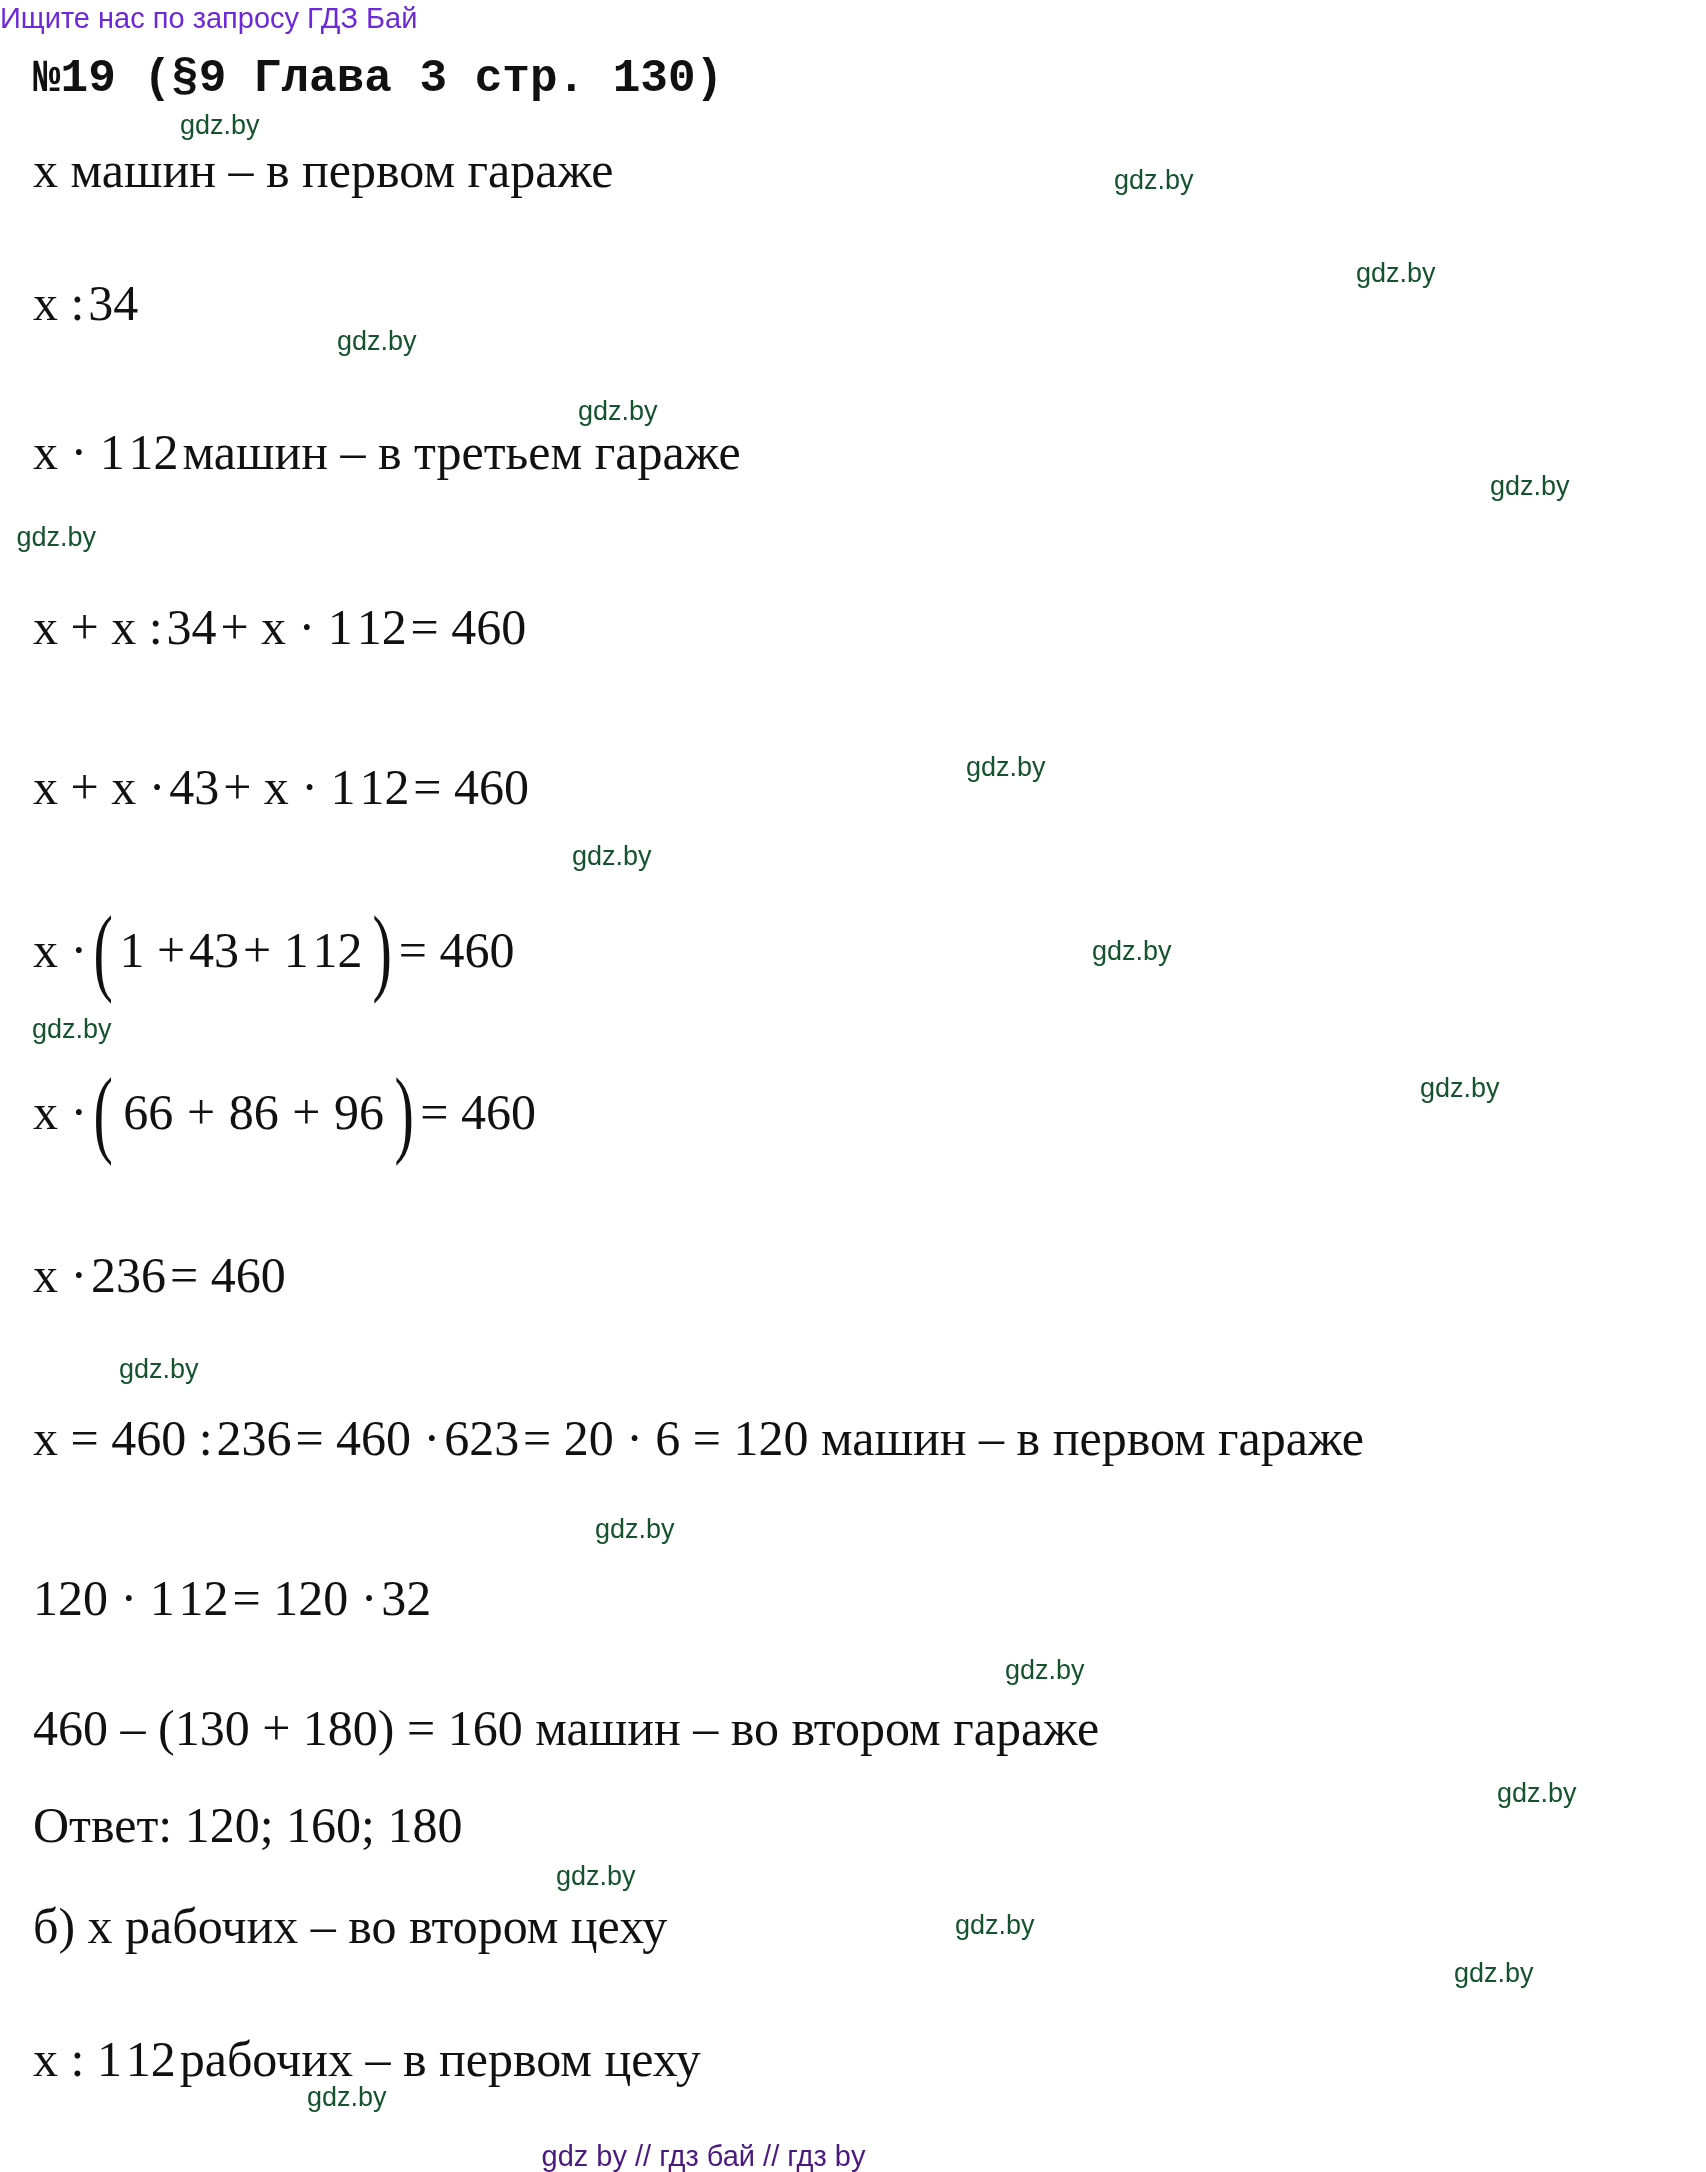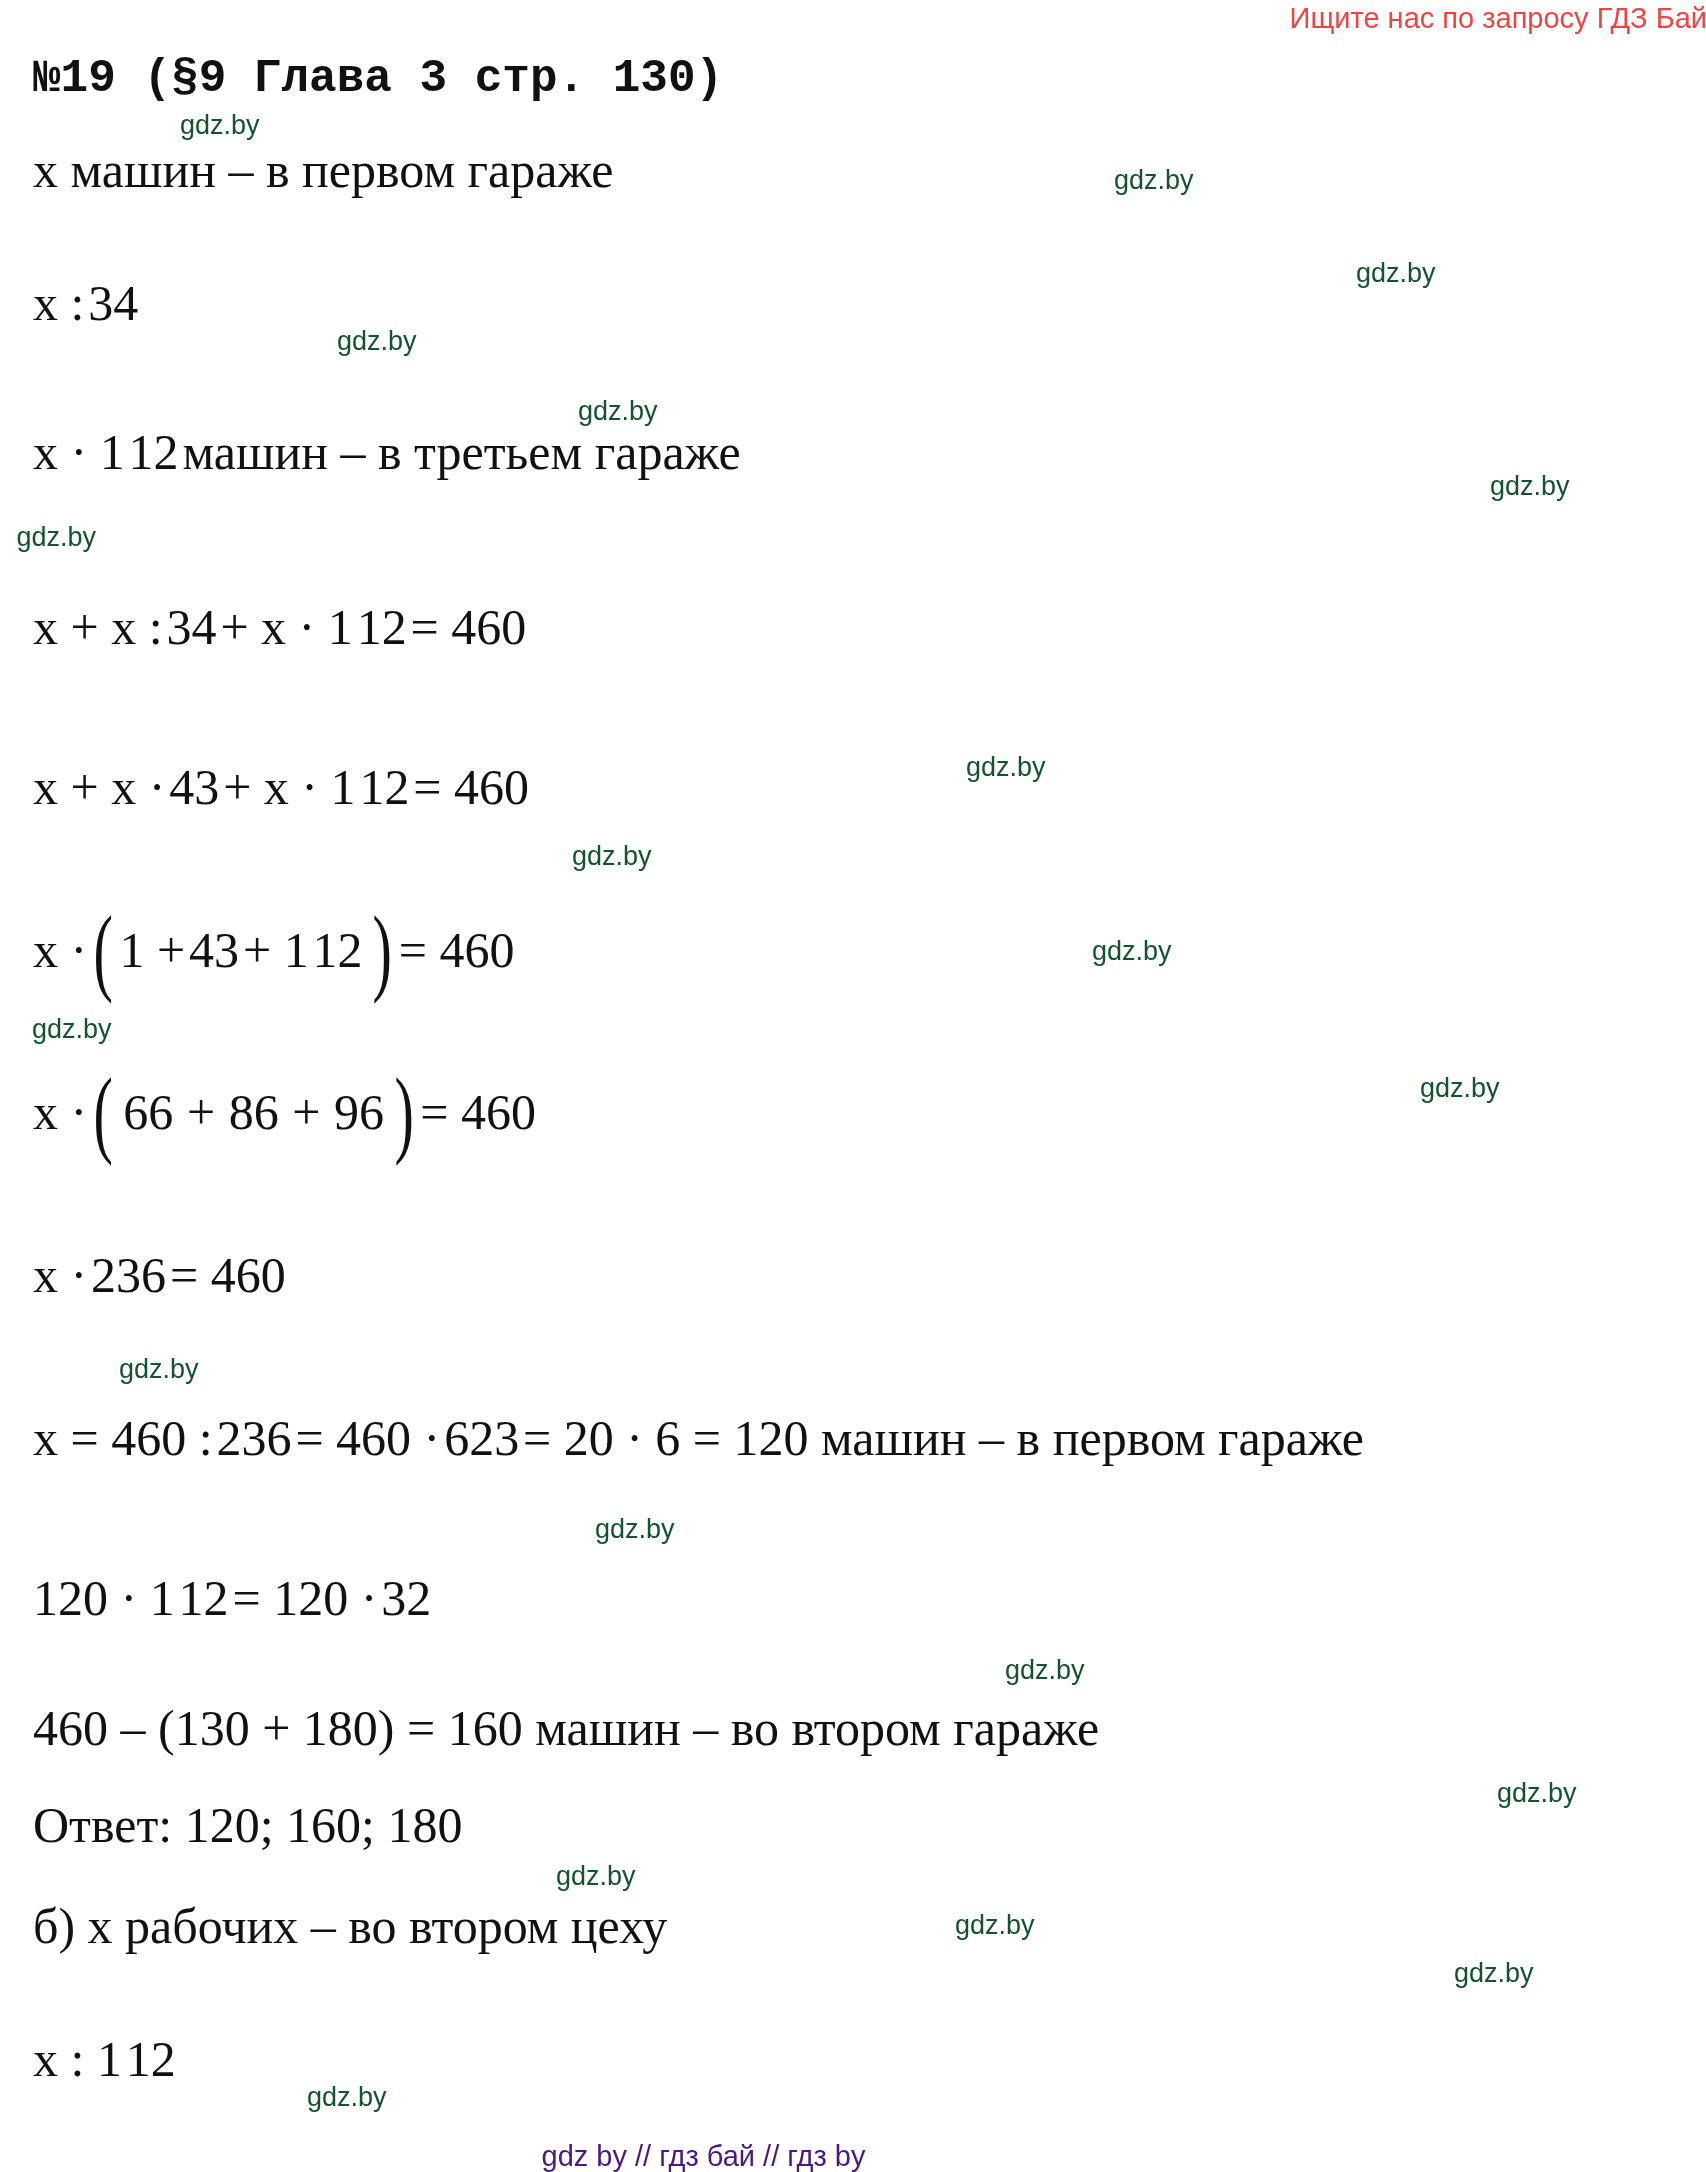--- a/index.html
+++ b/index.html
@@ -1,17 +1,17 @@
 <!DOCTYPE html>
 <html><head>
 <meta charset="utf-8">
 <style>
   html,body{margin:0;padding:0;background:#fff;}
   body{width:1707px;height:2173px;position:relative;overflow:hidden;font-family:"Liberation Serif","DejaVu Serif",serif;color:#111;}
-  .hdr{position:absolute;top:1.9px;left:0;width:1707px;text-align:right;font-family:"Liberation Sans",sans-serif;font-size:29px;color:#ef4444;}
+  .hdr{position:absolute;top:1.9px;left:0;width:1707px;text-align:left;font-family:"Liberation Sans",sans-serif;font-size:29px;color:#6d28d9;}
   .title{position:absolute;left:33px;top:53px;font-weight:bold;font-size:46px;font-family:Liberation Mono, monospace;}
   .line{position:absolute;left:33px;font-size:50px;white-space:nowrap;display:flex;align-items:center;height:116px;}
   .line > span{display:inline-block;}
   .frac{display:inline-flex;flex-direction:column;align-items:center;vertical-align:middle;margin:0 3.9px;line-height:1;}
   .frac .n,.frac .d{font-size:50px;line-height:54px;}
   .frac .bar{height:2.9px;background:#111;width:100%;min-width:21.3px;}
   .paren{font-size:97px;font-weight:200;line-height:1;transform:scaleX(0.6);display:inline-block;}
   .op{margin:0 9.7px;}
   .wm{position:absolute;font-family:"Liberation Sans",sans-serif;font-size:27px;color:#14532d;}
   .footer{position:absolute;top:2140px;left:0;width:1407px;text-align:center;font-family:"Liberation Sans",sans-serif;font-size:29px;color:#4a1a80;}
@@ -105,20 +105,21 @@
 <div class="line" style="top:1767px">
   <span>Ответ: 120; 160; 180</span>
 </div>
 
 <div class="line" style="top:1868px">
   <span>б) x рабочих – во втором цеху</span>
 </div>
 <div class="line" style="top:2001px">
   <span>x : 1</span>
   <span class="frac"><span class="n">1</span><span class="bar"></span><span class="d">2</span></span>
+  <span>рабочих – в первом цеху</span>
 </div>
 
 <div class="wm" style="left:180px;top:110px">gdz.by</div>
 <div class="wm" style="left:1114px;top:165px">gdz.by</div>
 <div class="wm" style="left:1356px;top:258px">gdz.by</div>
 <div class="wm" style="left:337px;top:326px">gdz.by</div>
 <div class="wm" style="left:578px;top:396px">gdz.by</div>
 <div class="wm" style="left:1490px;top:471px">gdz.by</div>
 <div class="wm" style="left:16.5px;top:522px">gdz.by</div>
 <div class="wm" style="left:966px;top:752px">gdz.by</div>

